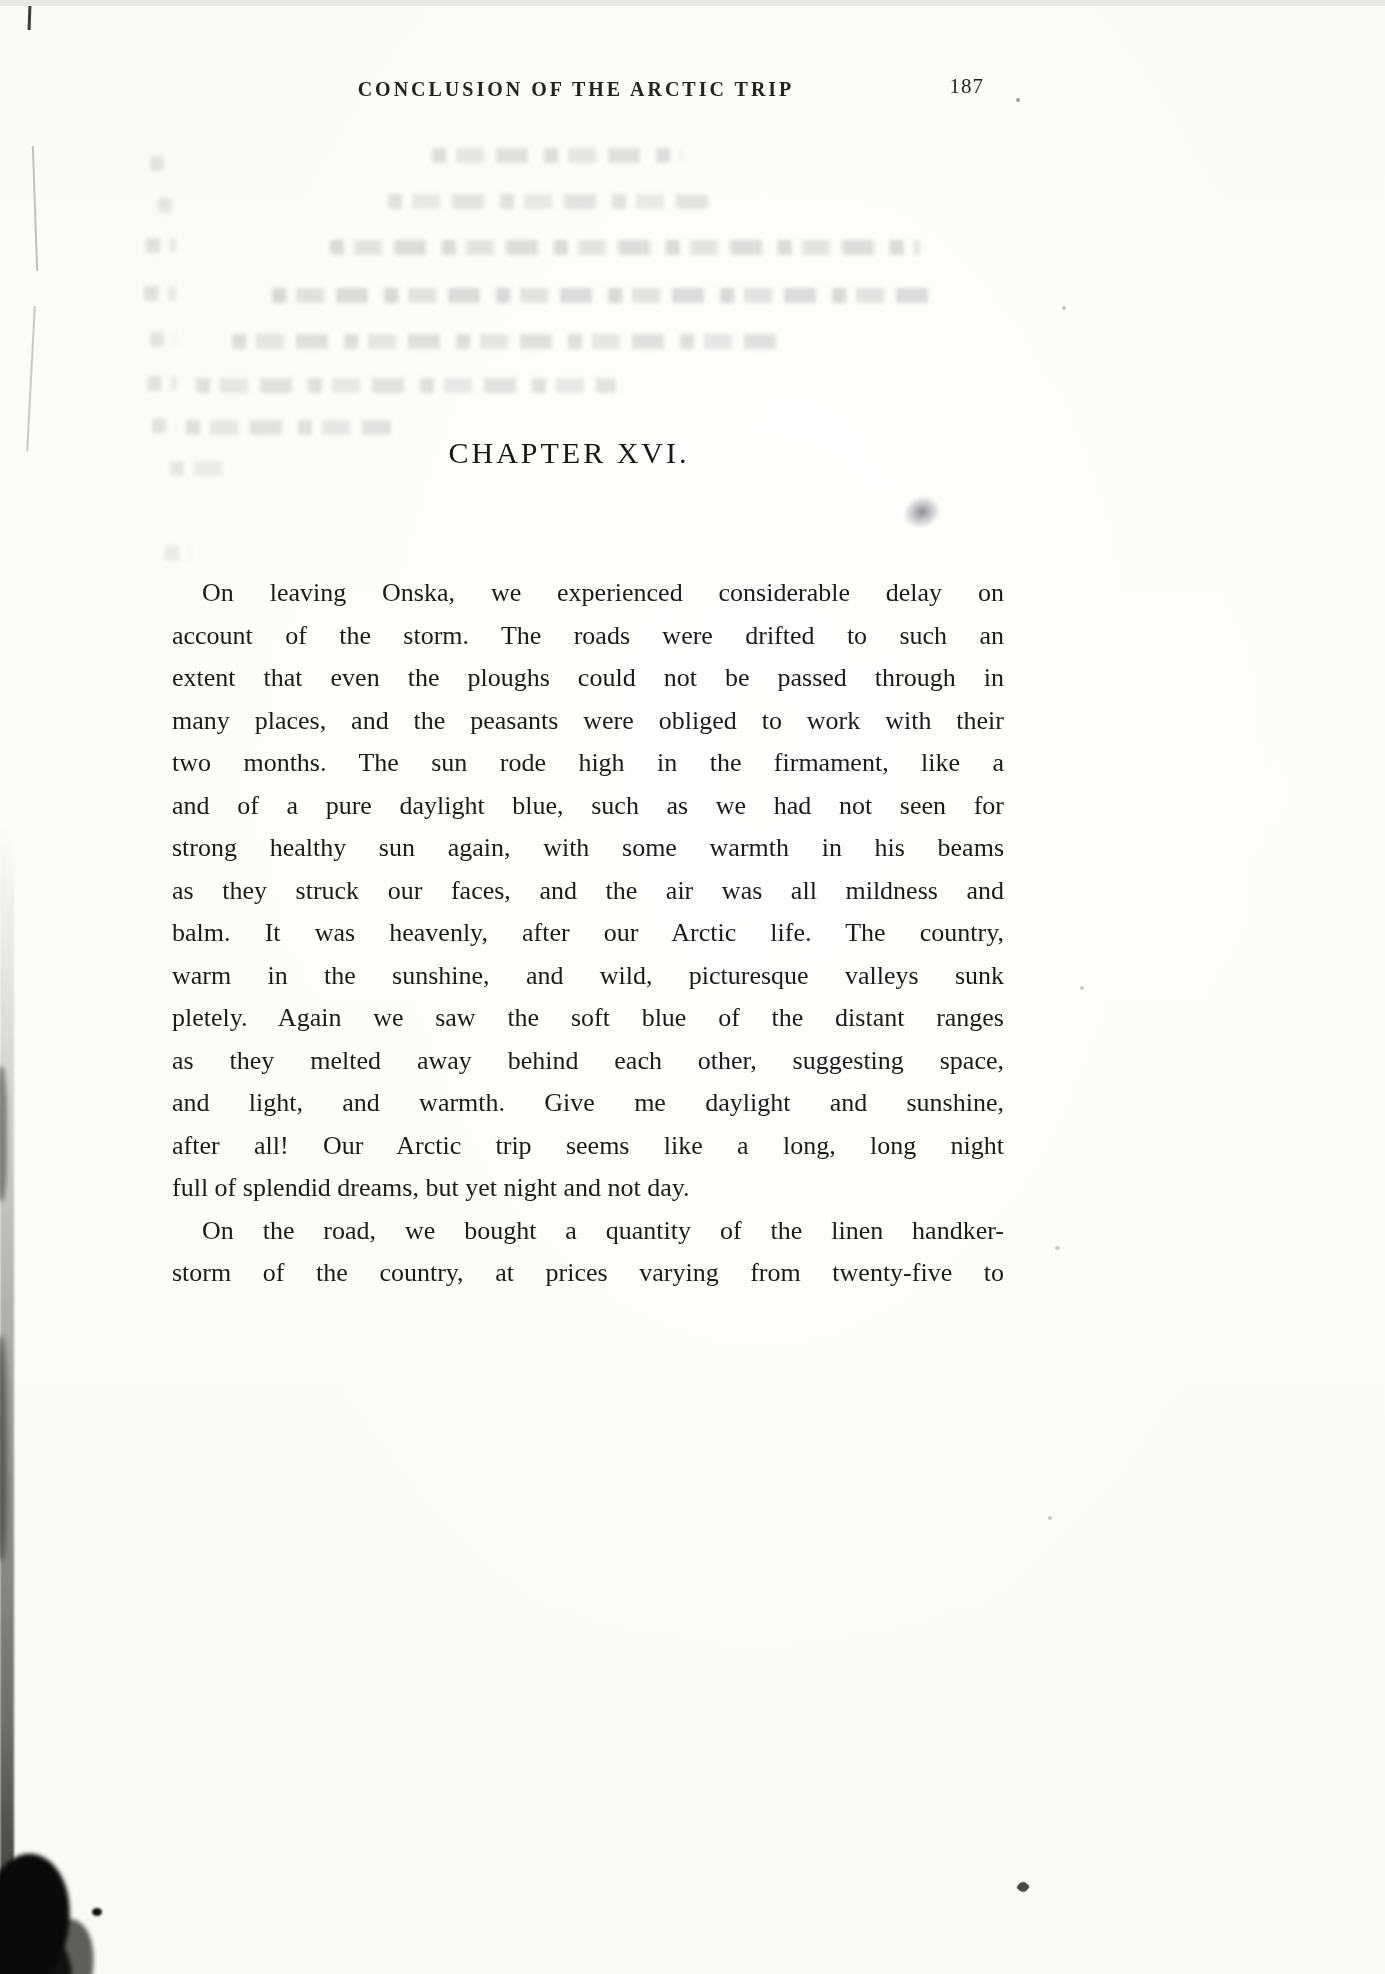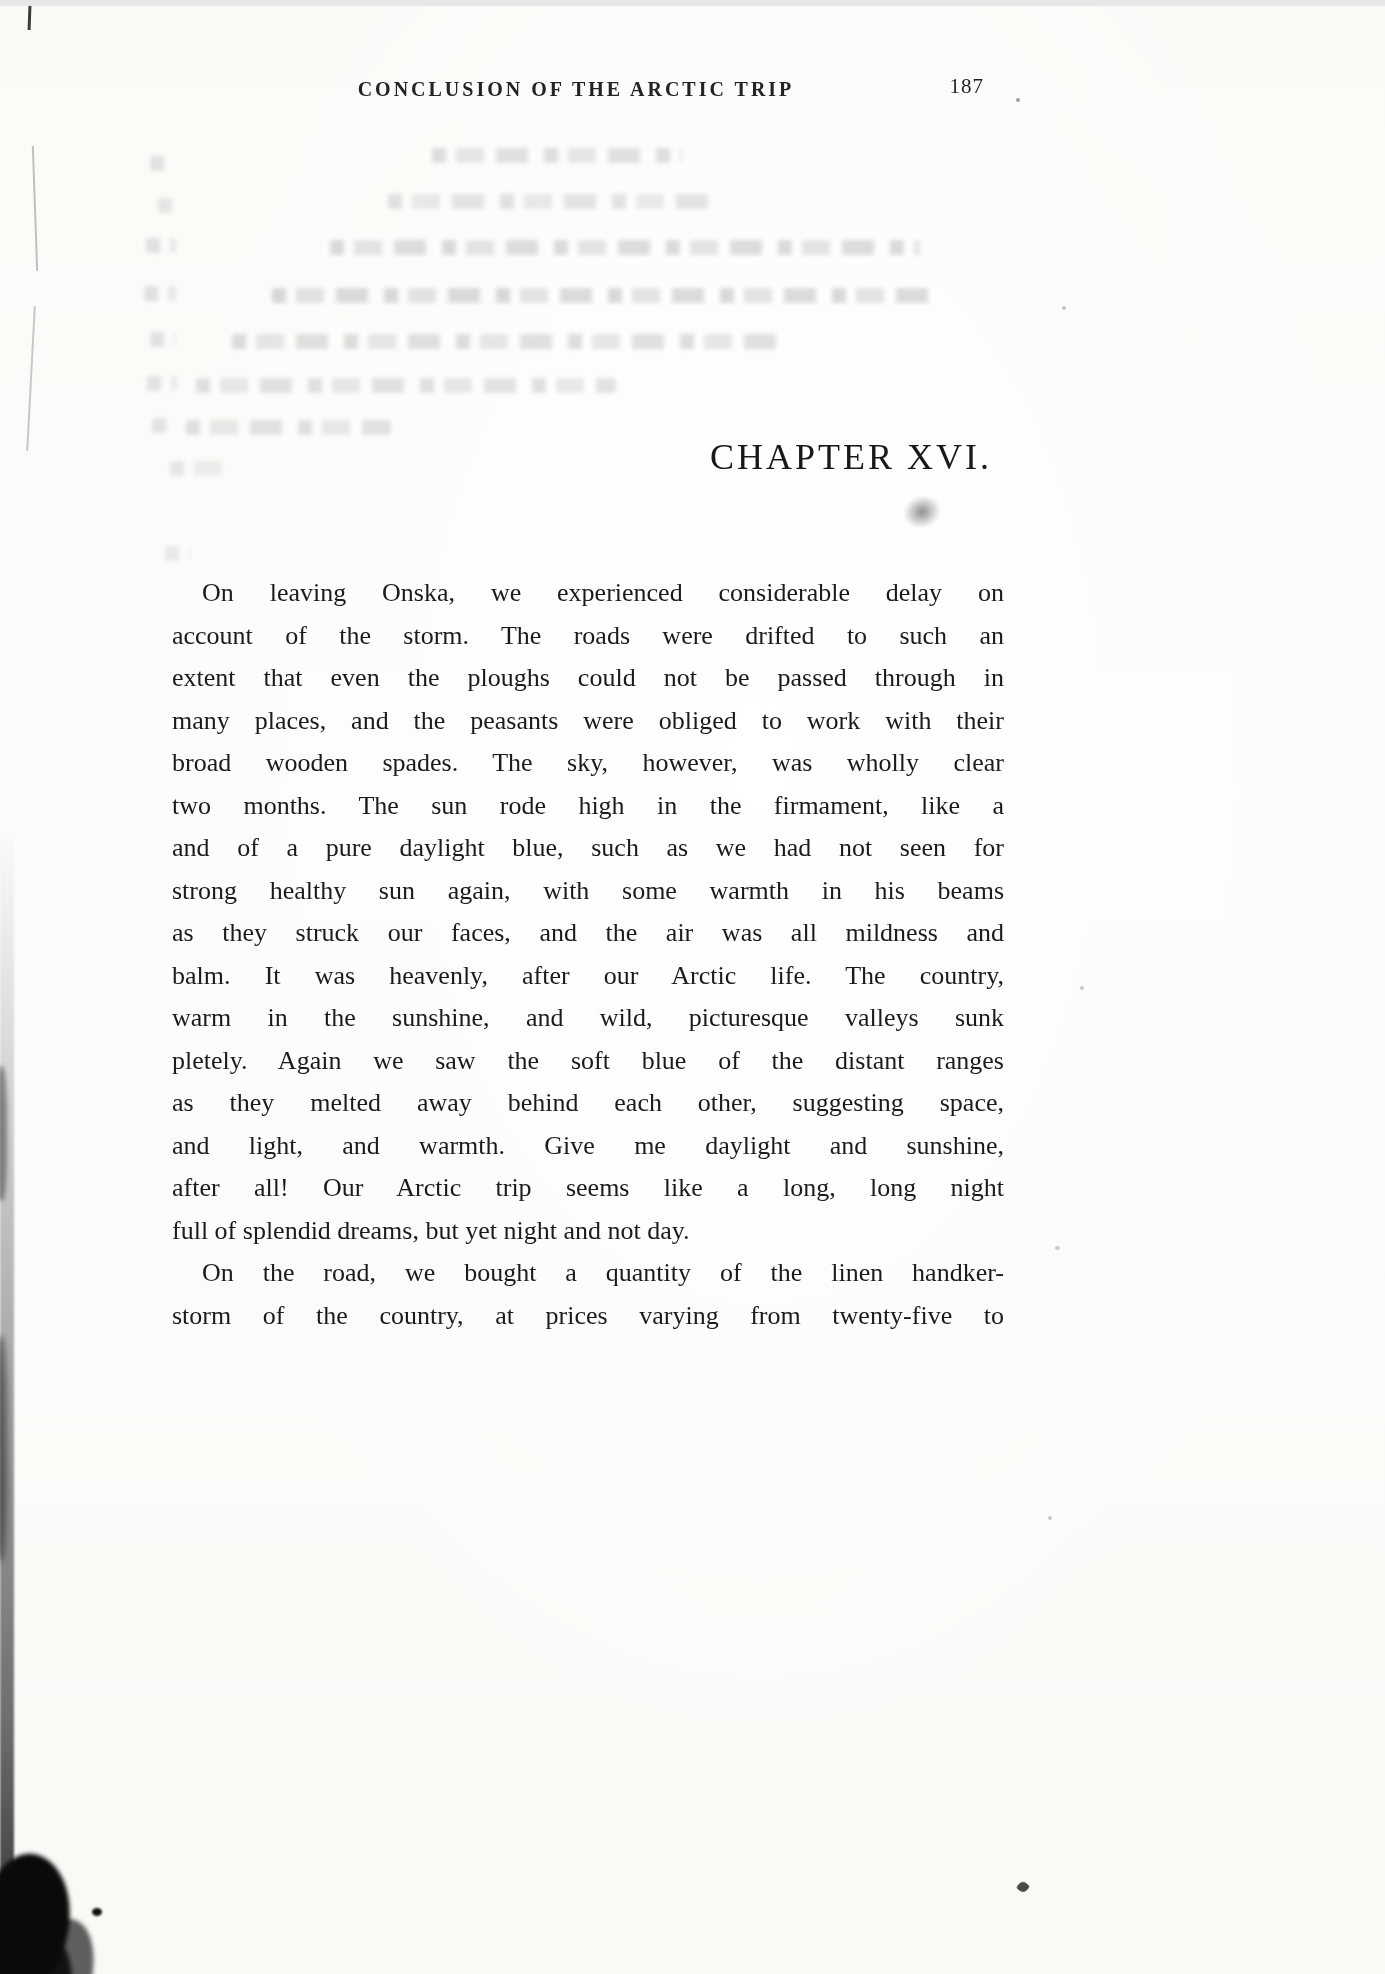--- a/index.html
+++ b/index.html
@@ -70,25 +70,25 @@
   .m4 { left: 144px; top: 280px; width: 32px; opacity: .38; }
   .m5 { left: 150px; top: 326px; width: 26px; opacity: .35; }
   .m6 { left: 147px; top: 370px; width: 30px; opacity: .35; }
   .m7 { left: 152px; top: 412px; width: 24px; opacity: .35; }
   .m8 { left: 170px; top: 455px; width: 60px; opacity: .30; }
   .m9 { left: 165px; top: 540px; width: 26px; opacity: .25; }
 
   
   .chapter-heading {
     position: absolute;
-    left: 160px;
+    left: 153px;
     top: 430px;
     width: 832px;
-    text-align: right;
-    font-size: 36px;
+    text-align: center;
+    font-size: 30px;
     letter-spacing: 3px;
     color: #181818;
   }
   .chapter-subtitle {
     position: absolute;
     left: 160px;
     top: 506px;
     width: 832px;
     text-align: center;
     font-size: 22px;
@@ -180,21 +180,20 @@
   </div>
 
   <div class="chapter-heading">CHAPTER XVI.</div>
 
   <div class="body-text">
       <div class="paragraph">
         <div class="line indent">On leaving Onska, we experienced considerable delay on</div>
         <div class="line">account of the storm.  The roads were drifted to such an</div>
         <div class="line">extent that even the ploughs could not be passed through in</div>
         <div class="line">many places, and the peasants were obliged to work with their</div>
-        <div class="line">broad wooden spades.  The sky, however, was wholly clear</div>
         <div class="line">two months.  The sun rode high in the firmament, like a</div>
         <div class="line">and of a pure daylight blue, such as we had not seen for</div>
         <div class="line">strong healthy sun again, with some warmth in his beams</div>
         <div class="line">as they struck our faces, and the air was all mildness and</div>
         <div class="line">balm.  It was heavenly, after our Arctic life.  The country,</div>
         <div class="line">warm in the sunshine, and wild, picturesque valleys sunk</div>
         <div class="line">pletely.  Again we saw the soft blue of the distant ranges</div>
         <div class="line">as they melted away behind each other, suggesting space,</div>
         <div class="line">and light, and warmth.  Give me daylight and sunshine,</div>
         <div class="line">after all!  Our Arctic trip seems like a long, long night</div>

